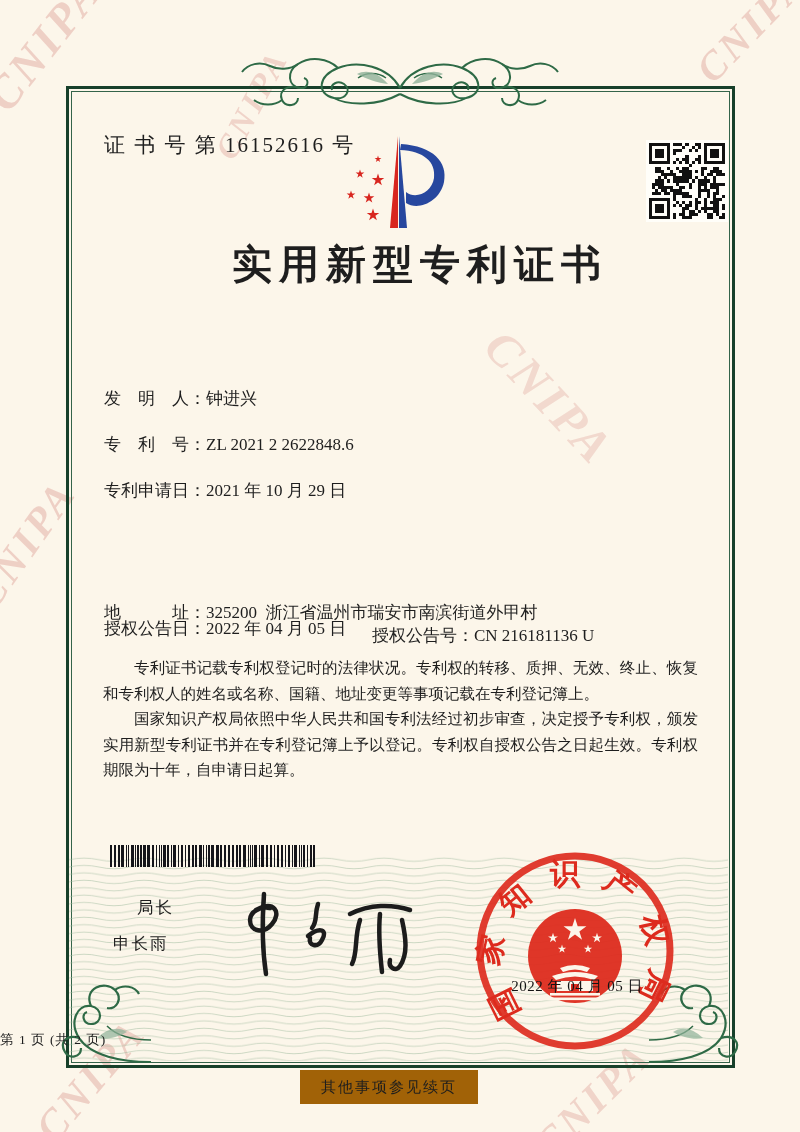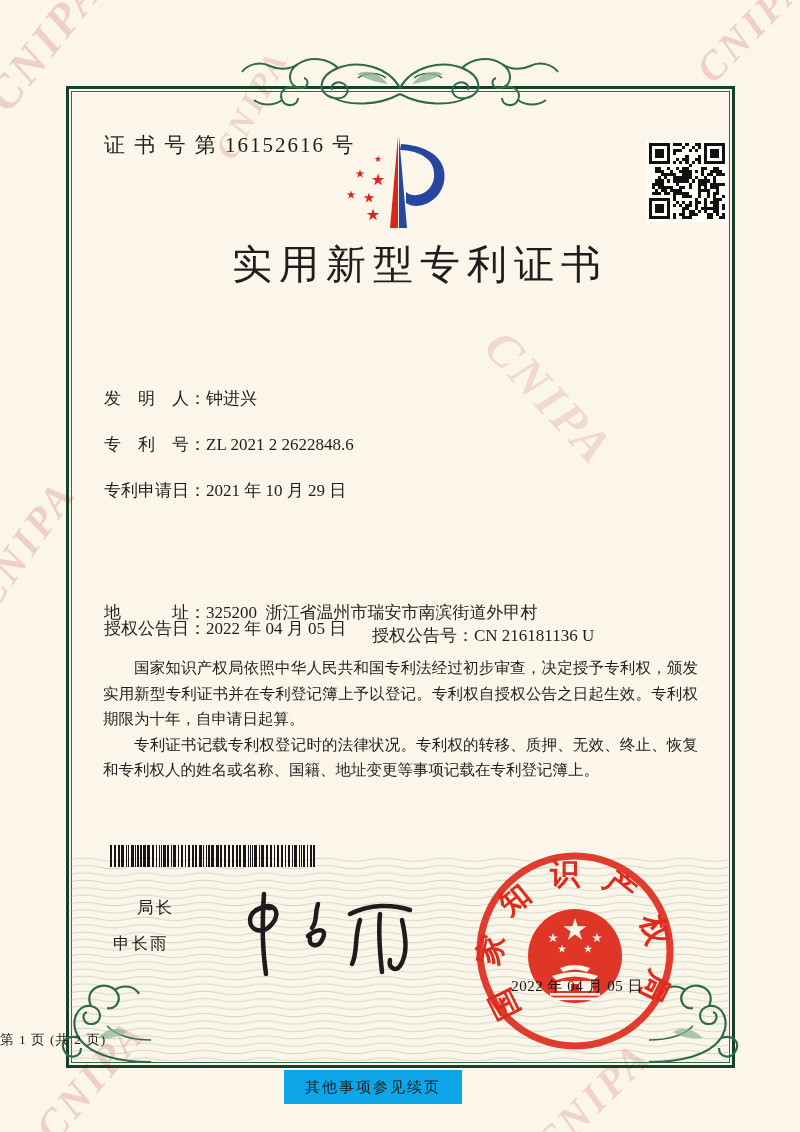--- a/index.html
+++ b/index.html
@@ -17,21 +17,21 @@
   .frame-inner{position:absolute;inset:2px;border:1px solid #34644a;}
   .orn-top{position:absolute;left:238px;top:48px;z-index:3;}
   .orn-bl{position:absolute;left:57px;top:980px;z-index:3;}
   .orn-br{position:absolute;left:647px;top:980px;transform:scaleX(-1);z-index:3;}
   
   .cert-no{position:absolute;left:104px;top:131px;font-size:21px;letter-spacing:2px;
            white-space:pre;z-index:4;}
   .logo{position:absolute;left:336px;top:122px;z-index:4;}
   .qr{position:absolute;left:646px;top:140px;z-index:4;background:#fffef9;}
   .title{position:absolute;left:0;right:0;top:237px;text-align:center;font-size:40px;
-         font-weight:normal;letter-spacing:7px;z-index:4;padding-left:40px;}
+         font-weight:bold;letter-spacing:7px;z-index:4;padding-left:40px;}
   
   .row{position:absolute;left:104px;font-size:17px;white-space:pre;z-index:4;}
   .r1{top:341px}.r2{top:387px}.r3{top:433px}.r4{top:479px}
   .r5{top:525px}.r6{top:601px}.r7{top:617px}
   .grant2{position:absolute;left:372px;top:617px;font-size:17px;white-space:pre;z-index:4;margin-top:7px;}
   
   .paras{position:absolute;left:103px;top:655px;width:595px;font-size:15.5px;
          line-height:25.5px;text-align:justify;z-index:4;}
   .paras p{margin:0;text-indent:2em;}
   
@@ -40,22 +40,22 @@
   .director-title{position:absolute;left:113px;top:897px;font-size:16.5px;z-index:5;
       font-family:"Liberation Sans","DejaVu Sans",sans-serif;letter-spacing:2px;margin-left:24px;}
   .director-name{position:absolute;left:113px;top:933px;font-size:16.5px;z-index:5;
       font-family:"Liberation Sans","DejaVu Sans",sans-serif;letter-spacing:2px;text-align:right;}
   .signature{position:absolute;left:222px;top:882px;z-index:5;}
   .seal{position:absolute;left:472px;top:848px;z-index:4;}
   .seal-date{position:absolute;left:492px;top:977px;width:170px;text-align:center;
       font-size:15px;color:#141414;white-space:pre;letter-spacing:.5px;z-index:6;}
   .page-info{position:absolute;left:0;right:0;top:1031px;text-align:left;
       font-size:13.5px;letter-spacing:1px;z-index:4;}
-  .note-box{position:absolute;left:284px;top:1070px;width:178px;height:34px;
-      background:#0ea5e9;display:flex;align-items:center;justify-content:center;
+  .note-box{position:absolute;left:300px;top:1070px;width:178px;height:34px;
+      background:#a16207;display:flex;align-items:center;justify-content:center;
       font-size:15px;letter-spacing:2px;z-index:4;}
 </style>
 </head>
 <body>
 
 <div class="page">
 
   <svg width="0" height="0" style="position:absolute" aria-hidden="true">
     <defs>
       <path id="starPath" d="M0,-1 L0.225,-0.309 L0.951,-0.309 L0.363,0.118 L0.588,0.809 L0,0.382 L-0.588,0.809 L-0.363,0.118 L-0.951,-0.309 L-0.225,-0.309 Z"></path>
@@ -364,22 +364,22 @@
   <div class="title">实用新型专利证书</div>
 
   <div class="row r2"><span>发　明　人：</span><span>钟进兴</span></div>
   <div class="row r3"><span>专　利　号：</span><span>ZL 2021 2 2622848.6</span></div>
   <div class="row r4"><span>专利申请日：</span><span>2021 年 10 月 29 日</span></div>
   <div class="row r6"><span>地　　　址：</span><span>325200  浙江省温州市瑞安市南滨街道外甲村</span></div>
   <div class="row r7"><span>授权公告日：</span><span>2022 年 04 月 05 日</span></div>
   <div class="grant2"><span>授权公告号：</span><span>CN 216181136 U</span></div>
 
   <div class="paras">
+    <p>专利证书记载专利权登记时的法律状况。专利权的转移、质押、无效、终止、恢复和专利权人的姓名或名称、国籍、地址变更等事项记载在专利登记簿上。</p>
     <p>国家知识产权局依照中华人民共和国专利法经过初步审查，决定授予专利权，颁发实用新型专利证书并在专利登记簿上予以登记。专利权自授权公告之日起生效。专利权期限为十年，自申请日起算。</p>
-    <p>专利证书记载专利权登记时的法律状况。专利权的转移、质押、无效、终止、恢复和专利权人的姓名或名称、国籍、地址变更等事项记载在专利登记簿上。</p>
   </div>
 
   <svg id="barcode" class="barcode" width="210" height="22" viewBox="0 0 210 22" shape-rendering="crispEdges">
       <rect x="0" y="0" width="2" height="22" fill="#15151a"></rect>
       <rect x="4" y="0" width="2" height="22" fill="#15151a"></rect>
       <rect x="8" y="0" width="2" height="22" fill="#15151a"></rect>
       <rect x="11" y="0" width="3" height="22" fill="#15151a"></rect>
       <rect x="16" y="0" width="1" height="22" fill="#15151a"></rect>
       <rect x="18" y="0" width="1" height="22" fill="#15151a"></rect>
       <rect x="21" y="0" width="3" height="22" fill="#15151a"></rect>

